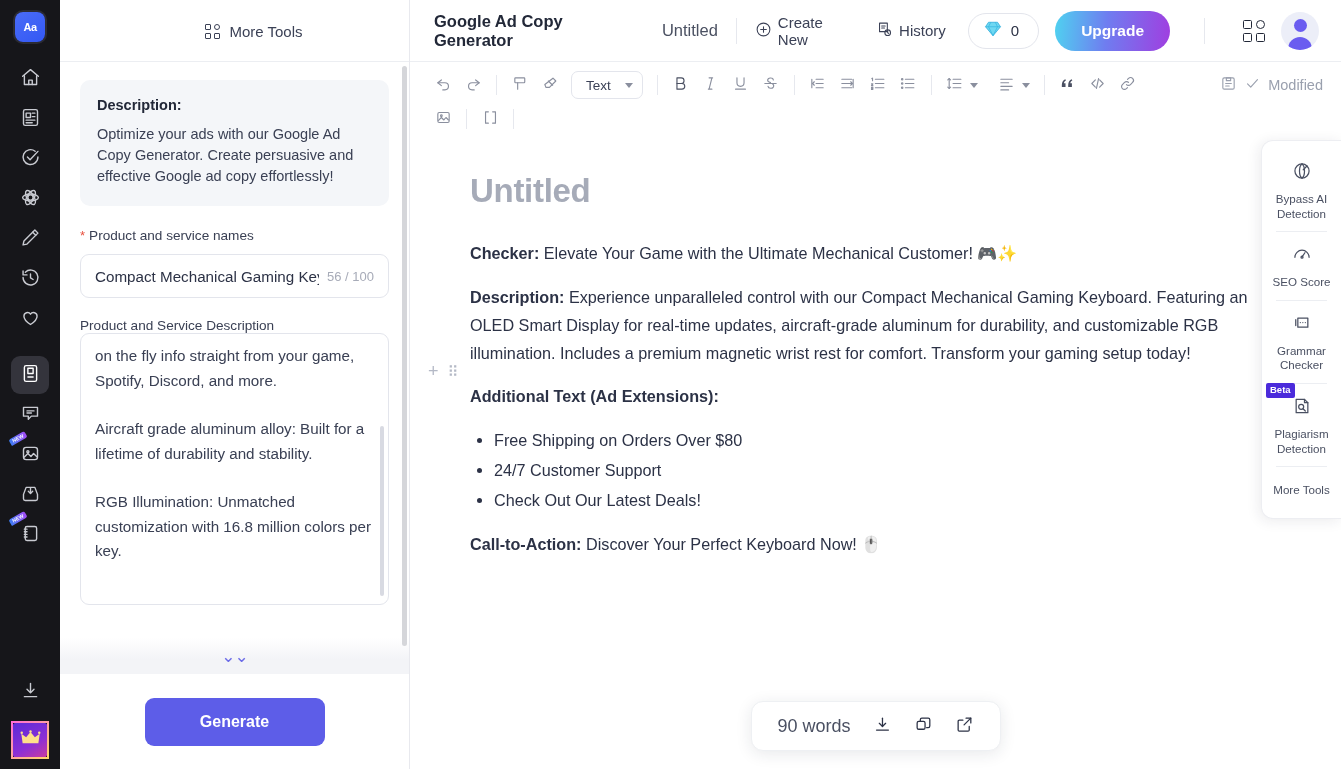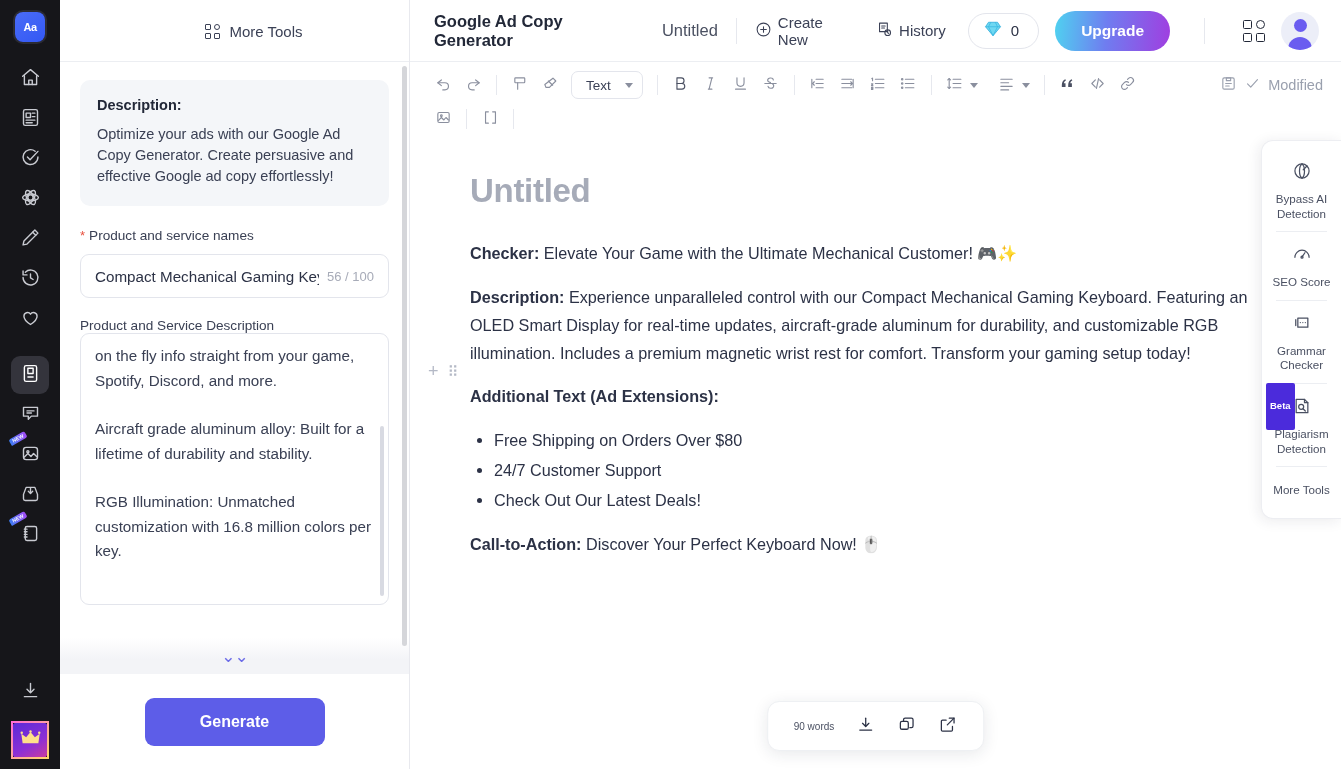--- a/index.html
+++ b/index.html
@@ -222,33 +222,33 @@
   .rtool {
     padding: 12px 6px 10px 6px; display:flex; flex-direction:column; align-items:center; gap:7px;
     cursor:pointer; position:relative;
   }
   .rtool svg { width:20px;height:20px;stroke:#4a5062;fill:none;stroke-width:1.5;stroke-linecap:round;stroke-linejoin:round;}
   .rtool .lbl { font-size:11.6px; color:#4a5062; text-align:center; line-height:1.26;}
   .rtool-div { height:1px; background:#eceef2; margin: 0 14px;}
   .beta {
     position:absolute; top:-1px; left:4px;
     background:#4b2bdb; color:#fff; font-size:9.5px; font-weight:600;
-    padding:17px 4px; border-radius:2px; line-height:1.35;
+    padding:1px 4px; border-radius:2px; line-height:1.35;
   }
 
   
   .statusbar {
     position:absolute; left: 50%; transform: translateX(-50%);
     bottom: 18px; height: 50px; background:#fff;
     border:1px solid #eef0f3; border-radius: 12px;
     box-shadow: 0 3px 16px rgba(30,35,60,.10);
     display:flex; align-items:center; gap: 22px; padding: 0 26px;
     z-index: 15;
   }
-  .statusbar .wc { font-size:10px; color:#4a5062;}
+  .statusbar .wc { font-size:18px; color:#4a5062;}
   .statusbar svg { width:19px;height:19px;stroke:#2c3246;fill:none;stroke-width:1.6;stroke-linecap:round;stroke-linejoin:round; cursor:pointer;}
 </style>
 </head>
 <body>
 
 <div id="app">
 
   <div class="rail">
     <div class="rail-logo">
       <span>Aa</span>

